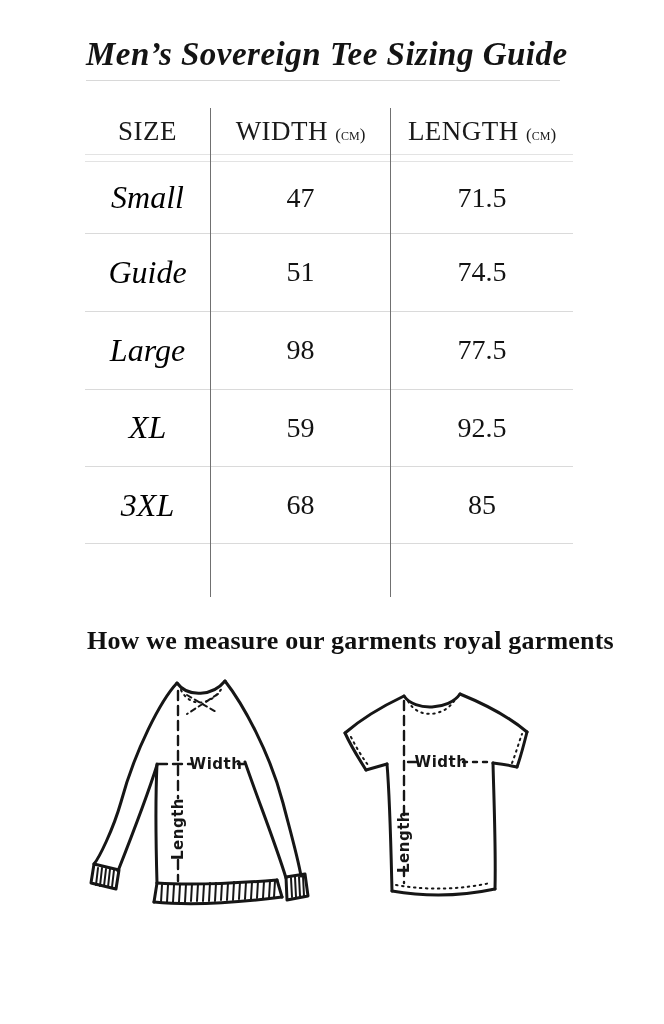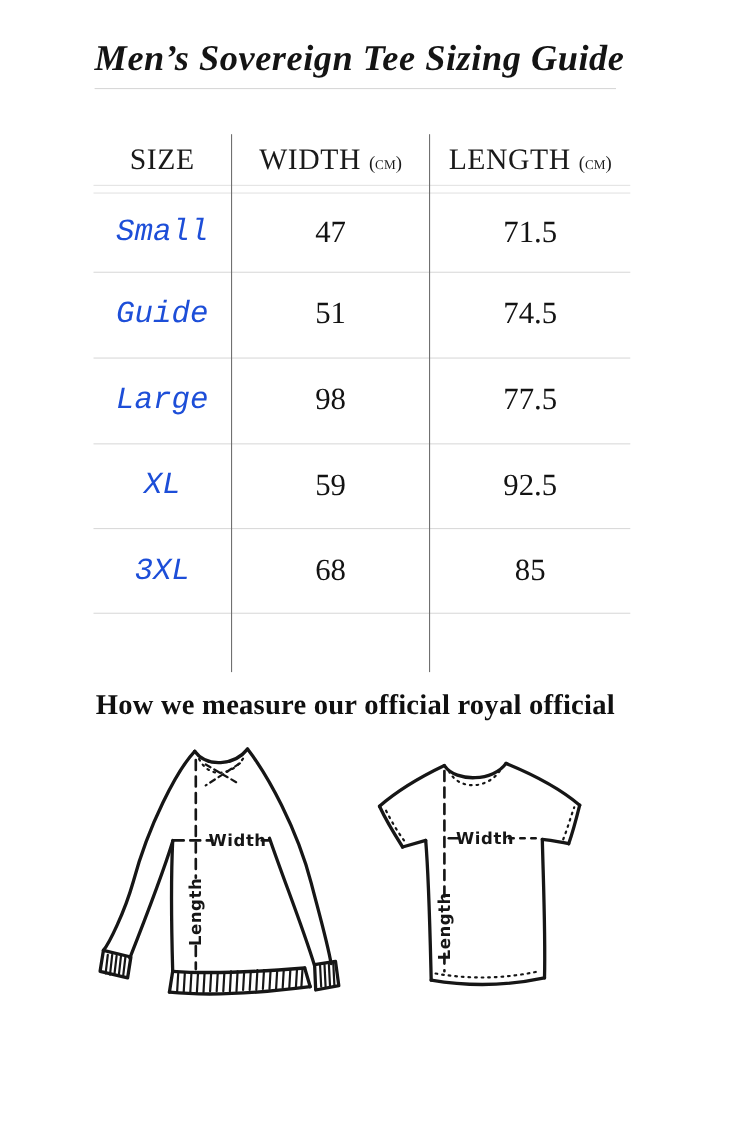--- a/index.html
+++ b/index.html
@@ -8,28 +8,28 @@
     font-family:"Liberation Serif","DejaVu Serif",serif;color:#161616;
   }
   
   .page-title{
     position:absolute;left:86px;top:36px;margin:0;
     font-size:33px;font-weight:700;font-style:italic;letter-spacing:.5px;
     color:#141414;white-space:nowrap;
   }
   .title-rule{position:absolute;left:86px;top:80px;width:474px;height:1px;background:#d8d8d8;}
   
-  .table-wrap{position:absolute;left:85px;top:114px;width:488px;}
+  .table-wrap{position:absolute;left:85px;top:100px;width:488px;}
   table.size-table{border-collapse:collapse;table-layout:fixed;width:488px;}
   table.size-table td,table.size-table th{
     padding:0;text-align:center;vertical-align:middle;font-weight:400;
   }
   th.hcell{height:62px;font-size:27px;letter-spacing:.5px;white-space:nowrap;color:#1a1a1a;}
   th.hcell .unit{font-size:17px;font-variant:small-caps;letter-spacing:0;}
-  td.size-name{font-style:italic;font-size:28px;color:#1d4ed8;font-family:Liberation Mono, monospace;}
+  td.size-name{font-style:italic;font-size:32px;color:#000000;}
   td.num{font-size:28px;color:#131313;}
   tr.r1 td{height:71px;} tr.r2 td,tr.r3 td{height:78px;}
   tr.r4 td,tr.r5 td{height:77px;} tr.r6 td{height:78px;}
   
   .hrule{position:absolute;left:0;width:488px;height:1px;background:#dadada;}
   .hrule.dbl{background:#e3e3e3;}
   .vrule{position:absolute;top:8px;width:1px;height:489px;background:#707070;}
   
   .measure-heading{
     position:absolute;left:87px;top:626px;margin:0;
@@ -96,21 +96,21 @@
   <div class="hrule dbl" style="top:61px"></div>
   <div class="hrule" style="top:133px"></div>
   <div class="hrule" style="top:211px"></div>
   <div class="hrule" style="top:289px"></div>
   <div class="hrule" style="top:366px"></div>
   <div class="hrule" style="top:443px"></div>
   <div class="vrule" style="left:125px"></div>
   <div class="vrule" style="left:305px"></div>
 </div>
 
-<h2 class="measure-heading">How we measure our official royal official</h2>
+<h2 class="measure-heading">How we measure our garments royal garments</h2>
 
 <svg class="garment-svg sweater-svg" width="240" height="290" viewBox="0 0 240 290">
   <g fill="none" stroke="#161616" stroke-width="3" stroke-linecap="round" stroke-linejoin="round">
     <path d="M92,15 C103,30 128,28 140,13"></path>
     <path d="M92,15 C76,32 50,82 36,134 C28,162 14,190 9,196"></path>
     <path d="M140,13 C158,36 185,85 198,135 C205,162 213,190 216,208"></path>
     <path d="M33,203 C46,170 63,126 72,97"></path>
     <path d="M160,94 C173,132 190,174 201,210"></path>
     <path d="M72,96 C70,138 71,180 72,215"></path>
     <path d="M72,215 C112,218 155,215 192,212"></path>

